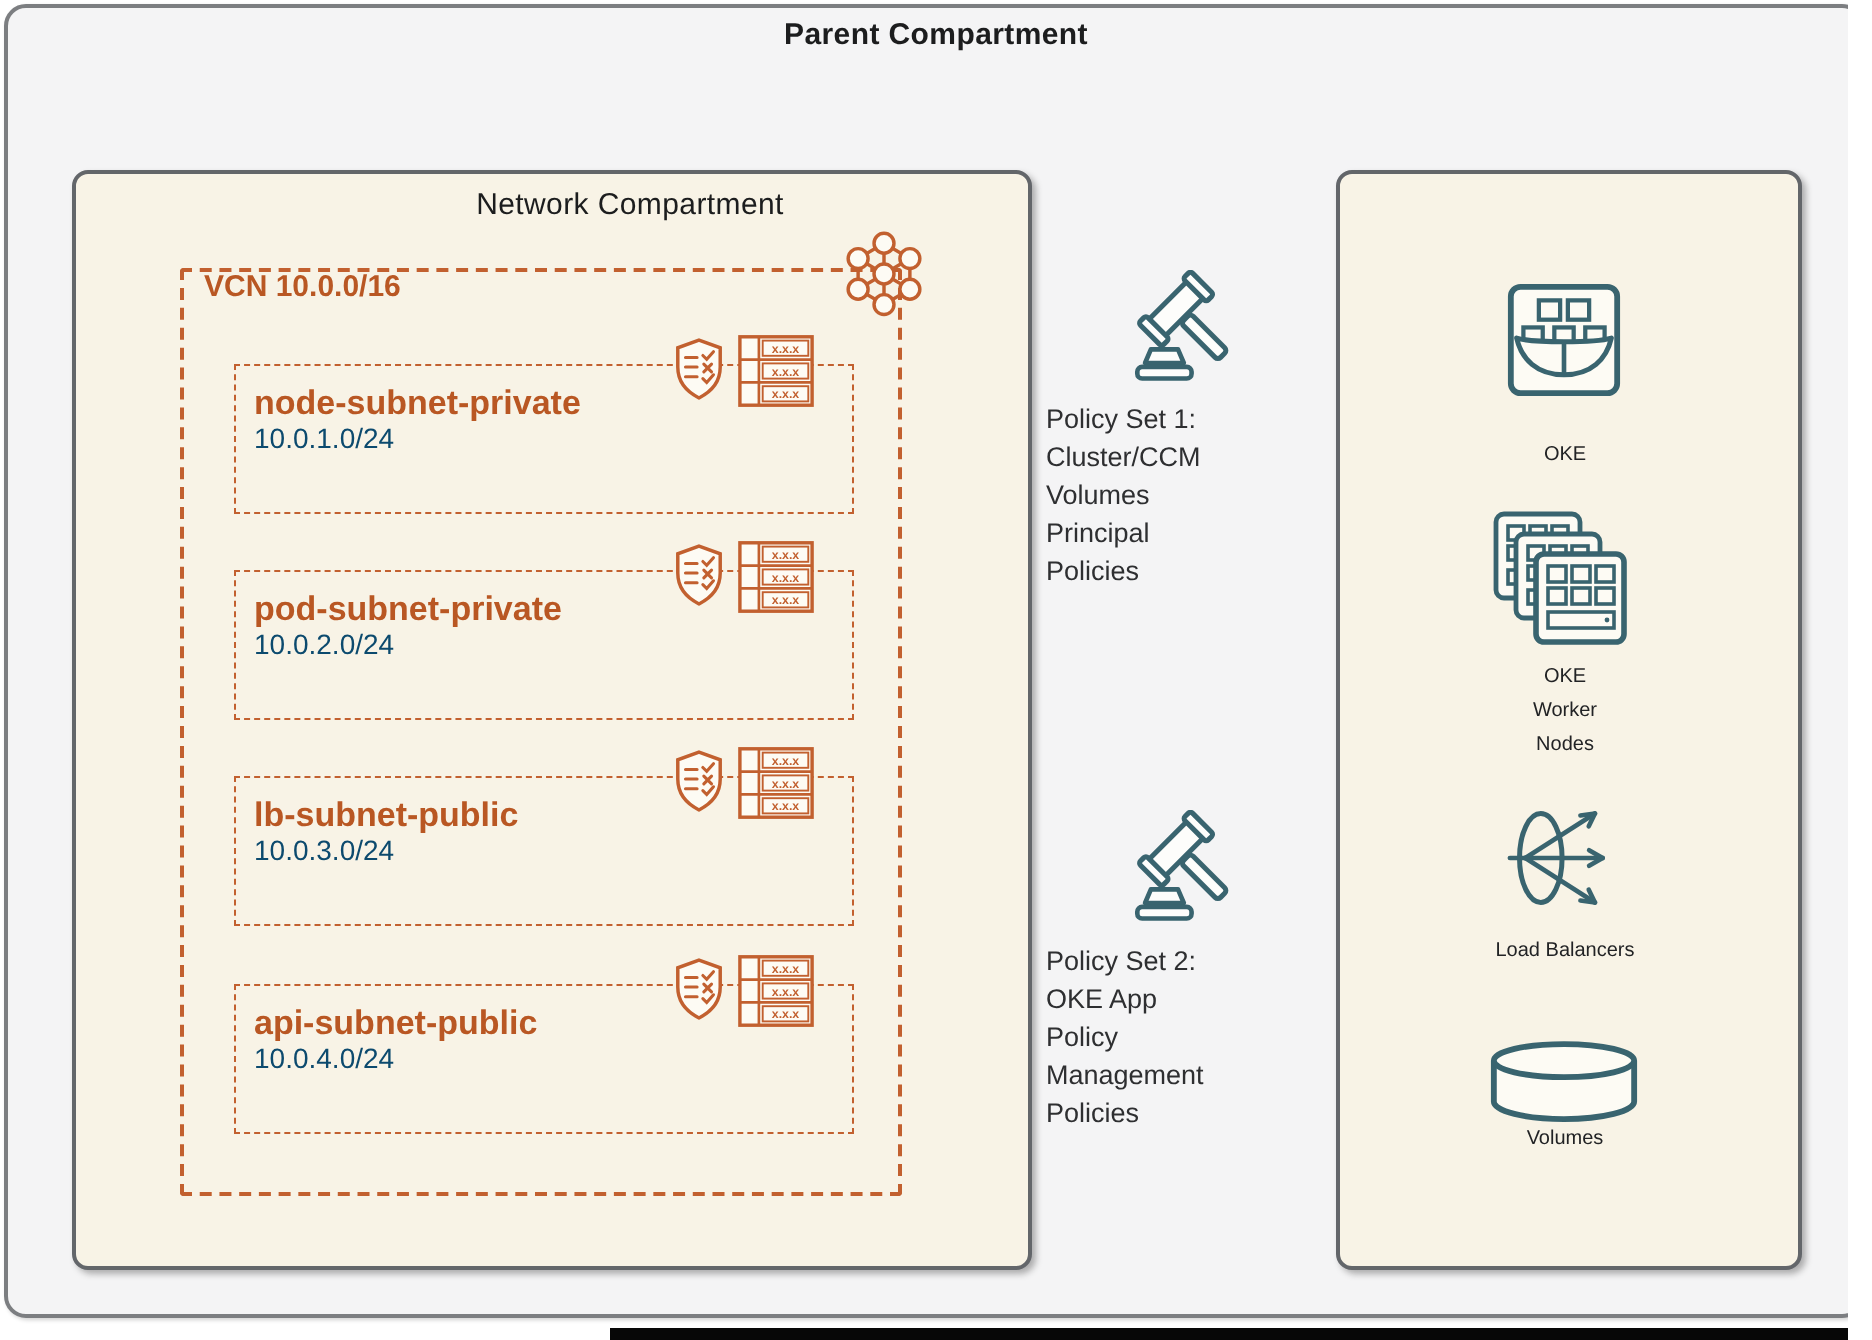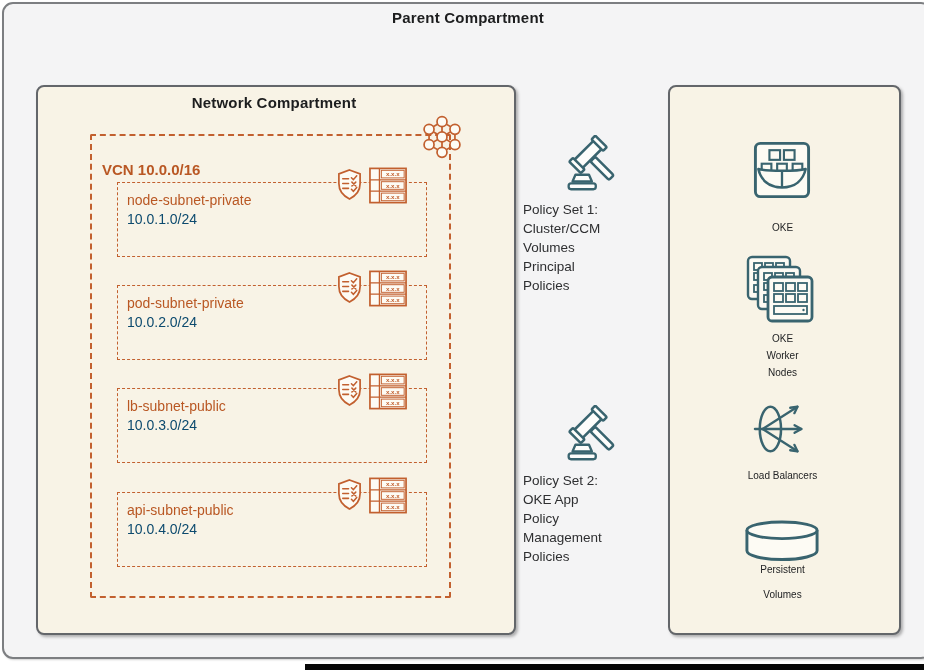--- a/index.html
+++ b/index.html
@@ -16,38 +16,38 @@
     position:absolute;left:0;top:9px;width:936px;text-align:center;
     font-size:15px;font-weight:bold;color:#1c1d1e;letter-spacing:.2px;
   }
   .comp-box{
     position:absolute;background:#f8f3e6;border:2px solid #63666a;
     border-radius:8px;box-shadow:2px 2px 3px rgba(40,40,40,.35);
   }
   .network-box{left:36px;top:85px;width:476px;height:546px;}
   .app-box{left:668px;top:85px;width:229px;height:546px;}
   .comp-title{
-    position:absolute;top:94px;font-size:15px;font-weight:bold;color:#1c1d1e;
-    text-align:center;letter-spacing:.2px;
+    position:absolute;top:94px;font-size:15px;font-weight:normal;color:#1c1d1e;
+    text-align:center;letter-spacing:.2px;margin-left:41px;
   }
   .network-title{left:36px;width:476px;}
   .app-title{left:668px;width:229px;}
   .vcn-box{
     position:absolute;left:90px;top:134px;width:357px;height:460px;
     border:2.5px dashed #c2602f;border-radius:2px;
   }
   .vcn-label{
-    position:absolute;left:102px;top:161px;font-size:15px;font-weight:bold;color:#b95723;
+    position:absolute;left:102px;top:135px;font-size:15px;font-weight:bold;color:#b95723;
   }
   .vcn-icon{position:absolute;left:419px;top:113px;}
   .subnet{
     position:absolute;left:117px;width:308px;height:73px;
     border:1.5px dashed #c2602f;
   }
-  .subnet-name{position:absolute;left:9px;top:9px;font-size:14px;font-weight:normal;color:#b95723;}
+  .subnet-name{position:absolute;left:9px;top:9px;font-size:17px;font-weight:bold;color:#b95723;}
   .subnet-cidr{position:absolute;left:9px;top:28px;font-size:14px;color:#0c4a6e;}
   .subnet-icons{
     position:absolute;left:336px;display:flex;gap:6px;align-items:flex-start;
   }
   .policy-icon{position:absolute;left:559px;}
   .policy-text{
     position:absolute;left:523px;width:130px;text-align:left;
     font-size:13.5px;line-height:19px;color:#2e2f31;
   }
   .app-label{
@@ -327,18 +327,17 @@
     </g>
     <ellipse cx="18" cy="32" rx="11" ry="23" fill="none" stroke="#39646f" stroke-width="2.6"></ellipse>
   </svg>
   <div class="app-label" style="top:470px">Load Balancers</div>
 
   <svg class="app-icon" style="left:744px;top:520px" width="76" height="44" viewBox="0 0 78 44">
     <path d="M3 10 V31 A36 9 0 0 0 75 31 V10" fill="#fdfbf4" stroke="#39646f" stroke-width="3"></path>
     <ellipse cx="39" cy="10" rx="36" ry="8.5" fill="#fdfbf4" stroke="#39646f" stroke-width="3"></ellipse>
   </svg>
   <div class="app-label pv-lines" style="top:557px">
-    <div>Persistent</div>
     <div>Volumes</div>
   </div>
 
   <div class="bottom-strip"></div>
 </div>
 
 </body></html>

